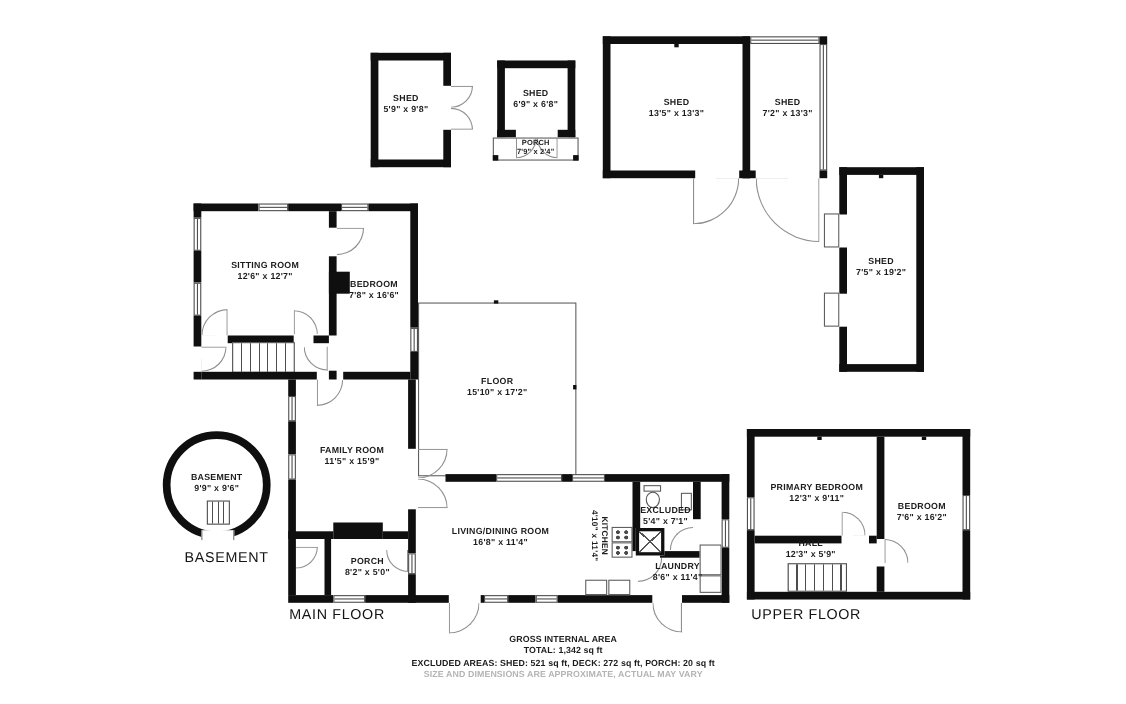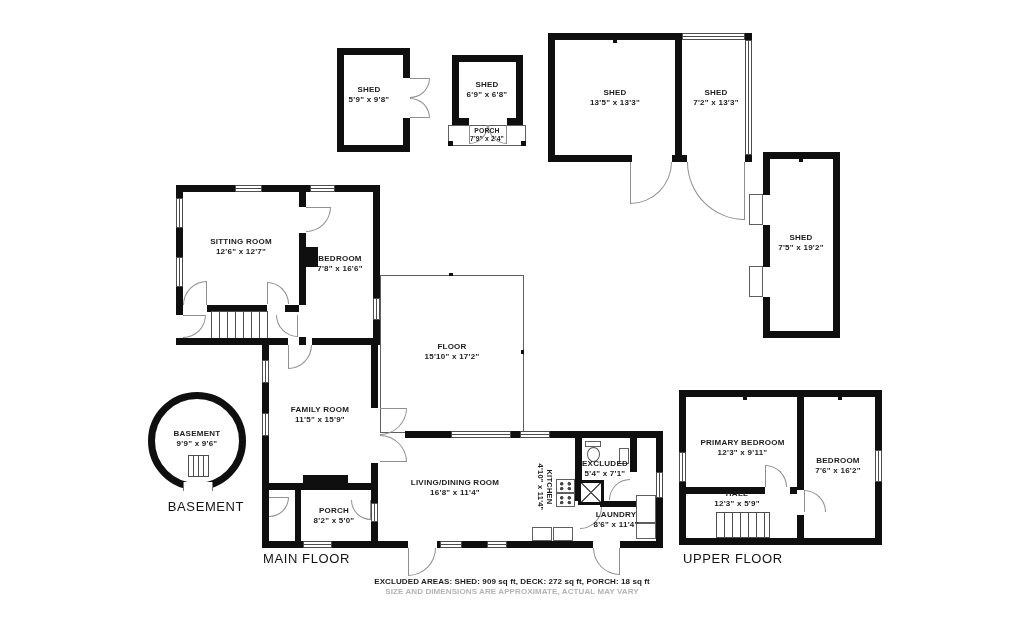--- a/index.html
+++ b/index.html
@@ -316,17 +316,19 @@
     <div class="lbl" style="left:700px;top:489px;width:74px">
       <span>HALL</span>
       <span>12'3" x 5'9"</span>
     </div>
   </div>
 
   <div class="sec" style="left:263px;top:551px">MAIN FLOOR</div>
   <div class="sec" style="left:683px;top:551px">UPPER FLOOR</div>
 
   <div class="footer">
-    <div>EXCLUDED AREAS: SHED: 909 sq ft, DECK: 272 sq ft, PORCH: 18 sq ft</div>
+    <div>GROSS INTERNAL AREA</div>
+    <div>TOTAL: 1,342 sq ft</div>
+    <div>EXCLUDED AREAS: SHED: 521 sq ft, DECK: 272 sq ft, PORCH: 20 sq ft</div>
     <div class="muted">SIZE AND DIMENSIONS ARE APPROXIMATE, ACTUAL MAY VARY</div>
   </div>
 
 </div>
 
 </body></html>

